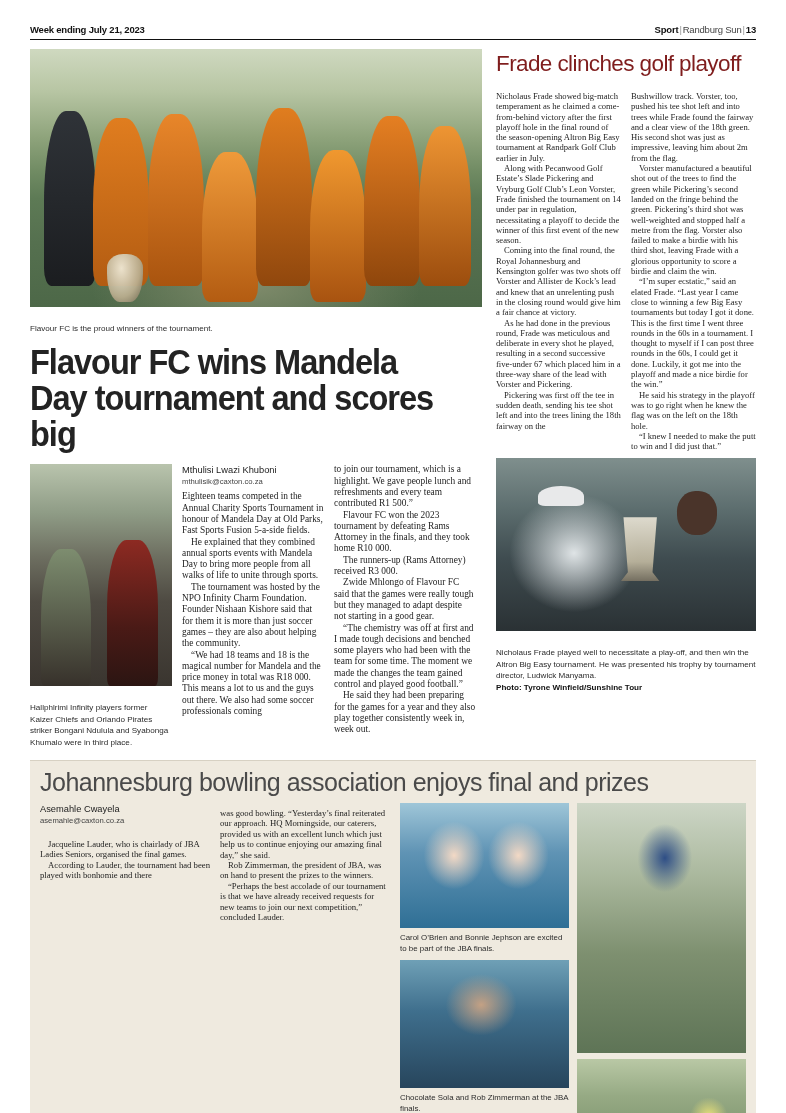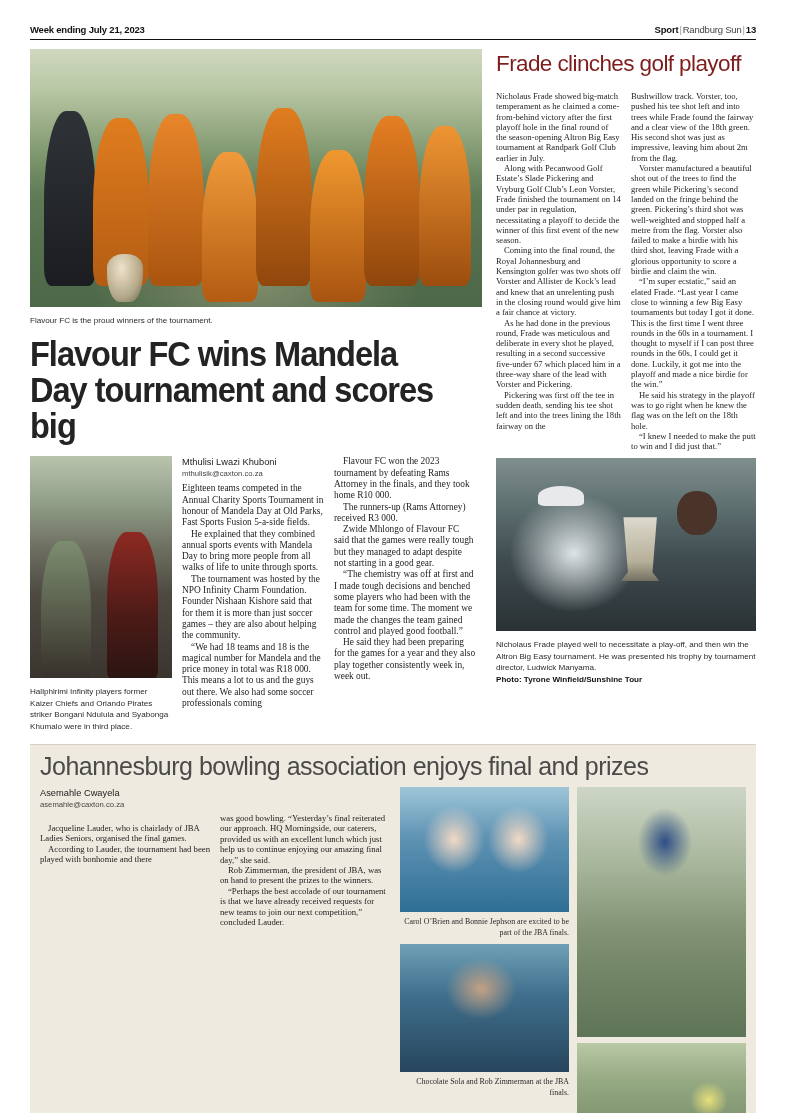--- a/index.html
+++ b/index.html
@@ -38,21 +38,21 @@
       linear-gradient(180deg,#cfd9c0 0%,#b8c6a4 16%,#8fa47c 34%,#6f8a62 48%,#5d7a55 58%,#55704f 75%,#4d6848 100%);
   }
   .ph-team .silh{position:absolute;bottom:8%;border-radius:42% 42% 14% 14%/52% 52% 10% 10%;}
   .ph-team .cup{position:absolute;left:17%;bottom:2%;width:36px;height:48px;
     background:radial-gradient(ellipse at 40% 30%,#efe9d6,#b9ad8e 60%,#6e664f);
     border-radius:45% 45% 35% 35%/28% 28% 60% 60%;opacity:.95;}
 
   .caption{
     font-family:"Liberation Sans", sans-serif;
     font-size:8.1px;line-height:11.4px;color:#2b2b2b;
-    padding:8px 0 0 0;
+    padding:16px 0 0 0;
   }
   .caption b{color:#111;}
 
   
   .headline{
     font-family:"Liberation Sans", sans-serif;
     font-weight:bold;
     font-size:35px;line-height:36px;
     letter-spacing:-1.1px;
     color:#232323;
@@ -125,21 +125,21 @@
      linear-gradient(180deg,#9fc6d8 0%,#5f93b4 40%,#2f6f95 100%);}
   .ph-tall{height:250px;background:
      radial-gradient(ellipse 26% 22% at 52% 22%, #2e4e86 0%, rgba(46,78,134,0) 62%),
      linear-gradient(180deg,#cdd6c6 0%,#a9b79c 30%,#7e9070 60%,#5e7456 100%);}
   .ph-men{height:128px;background:
      radial-gradient(ellipse 35% 40% at 48% 35%, #c4a184 0%, rgba(196,161,132,0) 60%),
      linear-gradient(180deg,#6fa0b6 0%,#3f6f8d 40%,#27455c 100%);}
   .ph-lawn{height:92px;background:
      radial-gradient(circle at 78% 62%, #e8e07a 0%, rgba(232,224,122,0) 13%),
      linear-gradient(180deg,#b9c8a5 0%,#96aa84 40%,#778d68 100%);}
-  .bcap{font-family:Liberation Serif, serif;font-size:7.9px;line-height:11px;color:#2b2b2b;padding-top:4px;text-align:right;}
+  .bcap{font-family:Liberation Sans, sans-serif;font-size:7.9px;line-height:11px;color:#2b2b2b;padding-top:4px;}
 </style>
 </head>
 <body>
 
 <div class="page">
 
   <div class="masthead">
     <div class="left">Week ending July 21, 2023</div>
     <div class="right">
       <b>Sport</b><span class="sep">|</span><span>Randburg Sun</span><span class="sep">|</span><b>13</b>
@@ -180,20 +180,21 @@
           <div class="atext">
             <p class="first">Eighteen teams competed in the Annual Charity Sports Tournament in honour of Mandela Day at Old Parks, Fast Sports Fusion 5-a-side fields.</p>
             <p>He explained that they combined annual sports events with Mandela Day to bring more people from all walks of life to unite through sports.</p>
             <p>The tournament was hosted by the NPO Infinity Charm Foundation. Founder Nishaan Kishore said that for them it is more than just soccer games – they are also about helping the community.</p>
             <p>“We had 18 teams and 18 is the magical number for Mandela and the price money in total was R18 000. This means a lot to us and the guys out there. We also had some soccer professionals coming</p>
           </div>
         </div>
 
         <div class="c">
           <div class="atext" style="margin-top:0">
+            <p class="first">to join our tournament, which is a highlight. We gave people lunch and refreshments and every team contributed R1 500.”</p>
             <p>Flavour FC won the 2023 tournament by defeating Rams Attorney in the finals, and they took home R10 000.</p>
             <p>The runners-up (Rams Attorney) received R3 000.</p>
             <p>Zwide Mhlongo of Flavour FC said that the games were really tough but they managed to adapt despite not starting in a good gear.</p>
             <p>“The chemistry was off at first and I made tough decisions and benched some players who had been with the team for some time. The moment we made the changes the team gained control and played good football.”</p>
             <p>He said they had been preparing for the games for a year and they also play together consistently week in, week out.</p>
           </div>
         </div>
 
       </div>
     </div>
@@ -245,21 +246,21 @@
           <div>Asemahle Cwayela</div>
           <div class="mail">asemahle@caxton.co.za</div>
         </div>
         <div class="btext" style="margin-top:12px">
           <p>Jacqueline Lauder, who is chairlady of JBA Ladies Seniors, organised the final games.</p>
           <p>According to Lauder, the tournament had been played with bonhomie and there</p>
         </div>
       </div>
 
       <div class="bcol">
-        <div class="btext" style="margin-top:26px">
+        <div class="btext" style="margin-top:5px">
           <p class="first">was good bowling. “Yesterday’s final reiterated our approach. HQ Morningside, our caterers, provided us with an excellent lunch which just help us to continue enjoying our amazing final day,” she said.</p>
           <p>Rob Zimmerman, the president of JBA, was on hand to present the prizes to the winners.</p>
           <p>“Perhaps the best accolade of our tournament is that we have already received requests for new teams to join our next competition,” concluded Lauder.</p>
         </div>
       </div>
 
       <div class="bphotos">
         <div class="bc">
           <div class="photo ph-two"></div>
           <div class="bcap">Carol O’Brien and Bonnie Jephson are excited to be part of the JBA finals.</div>

